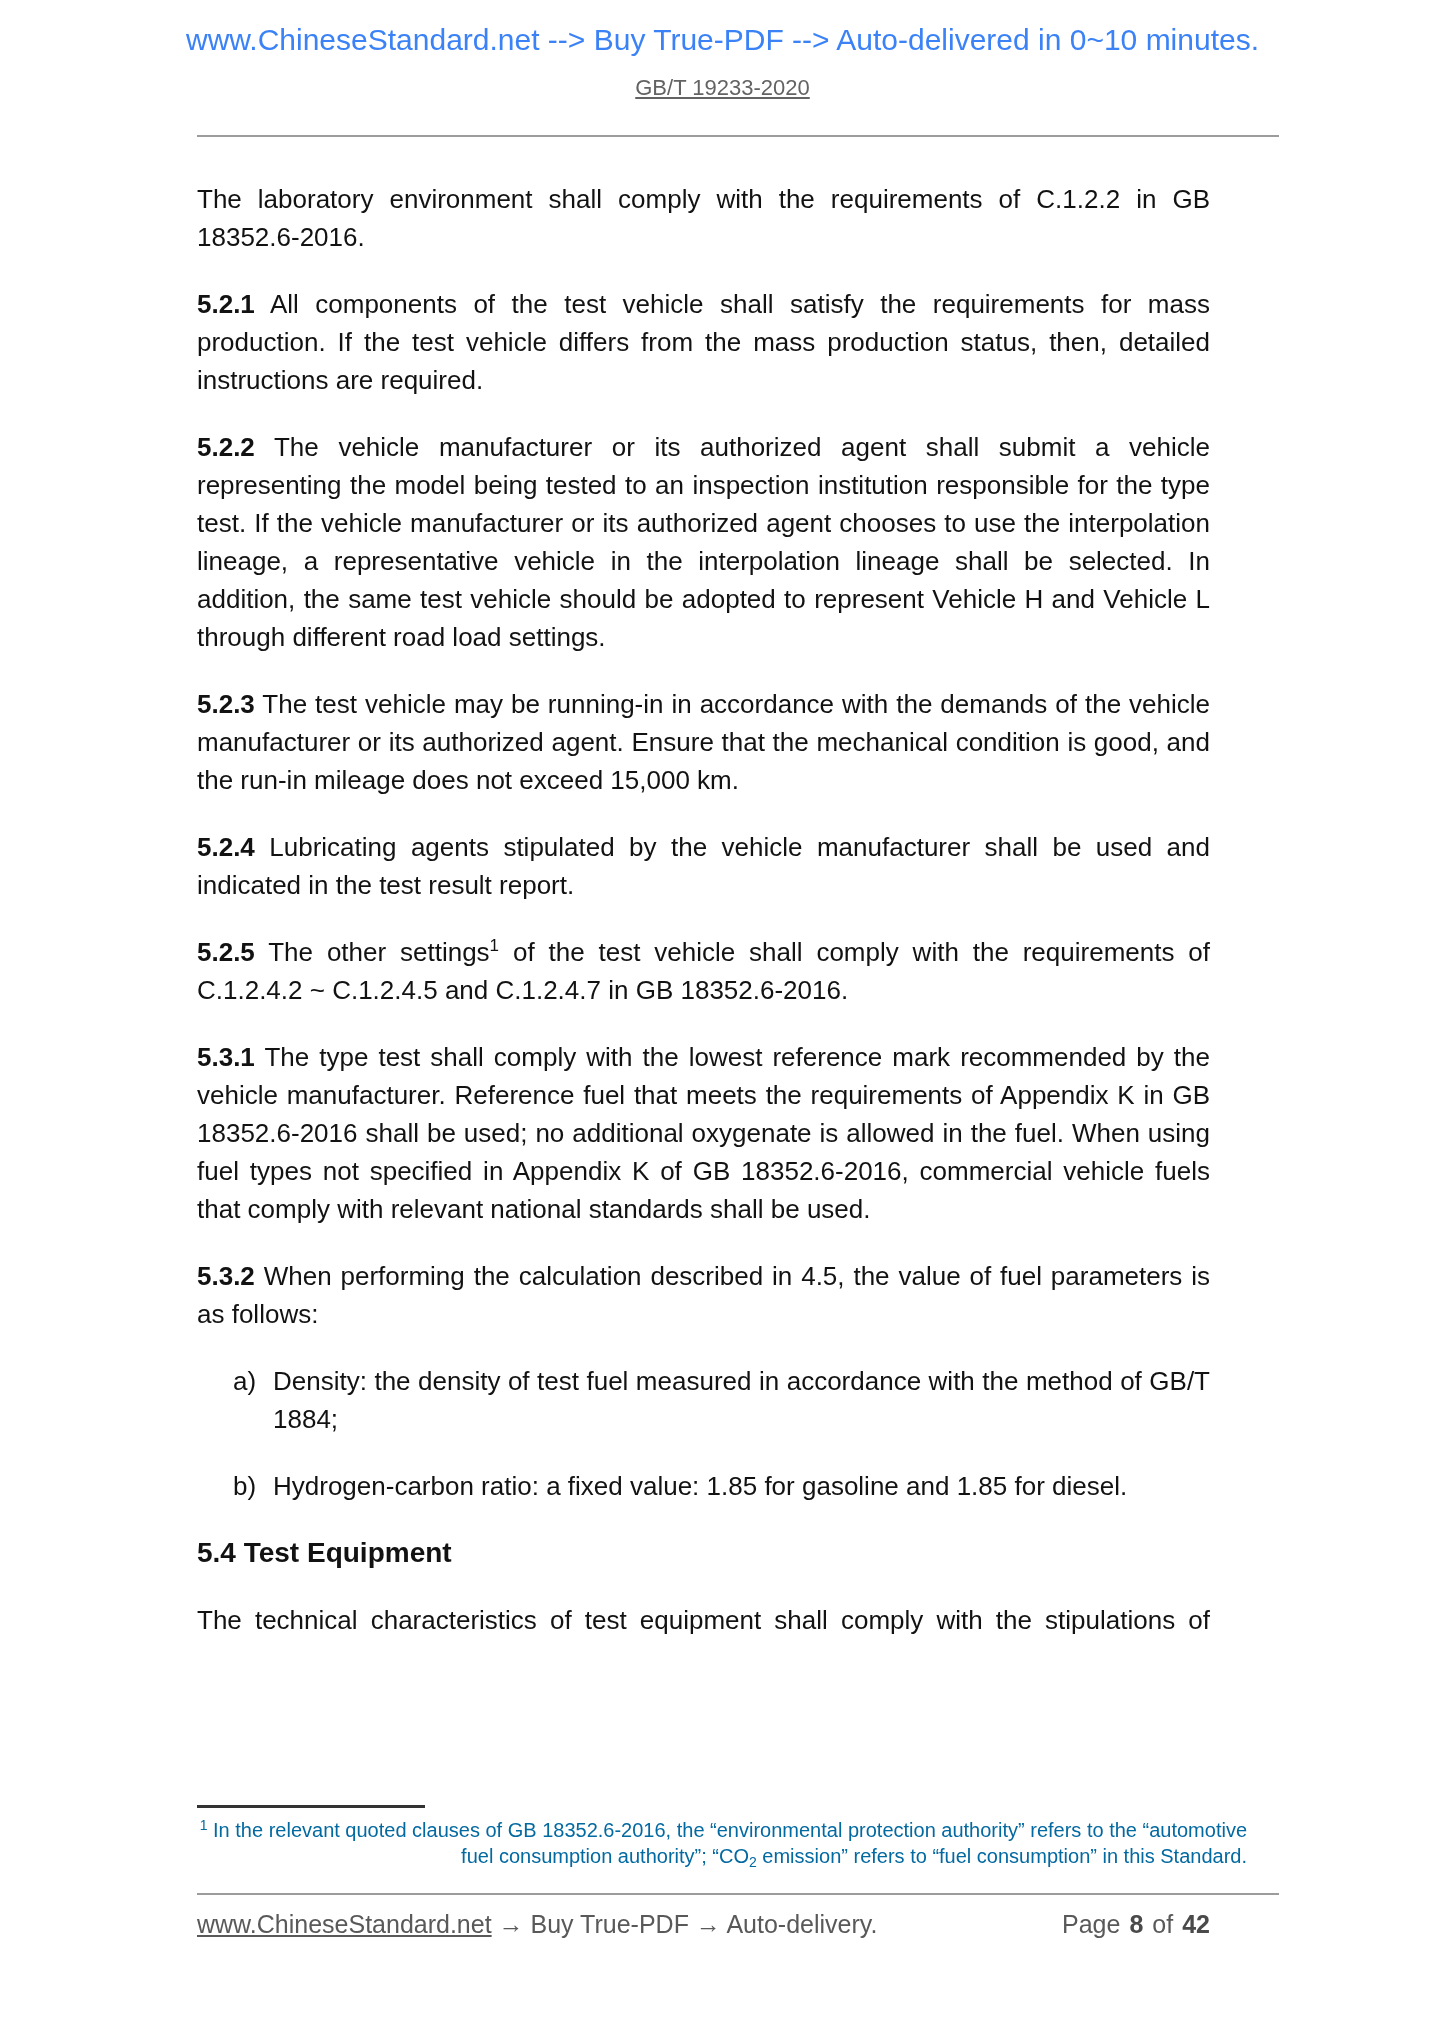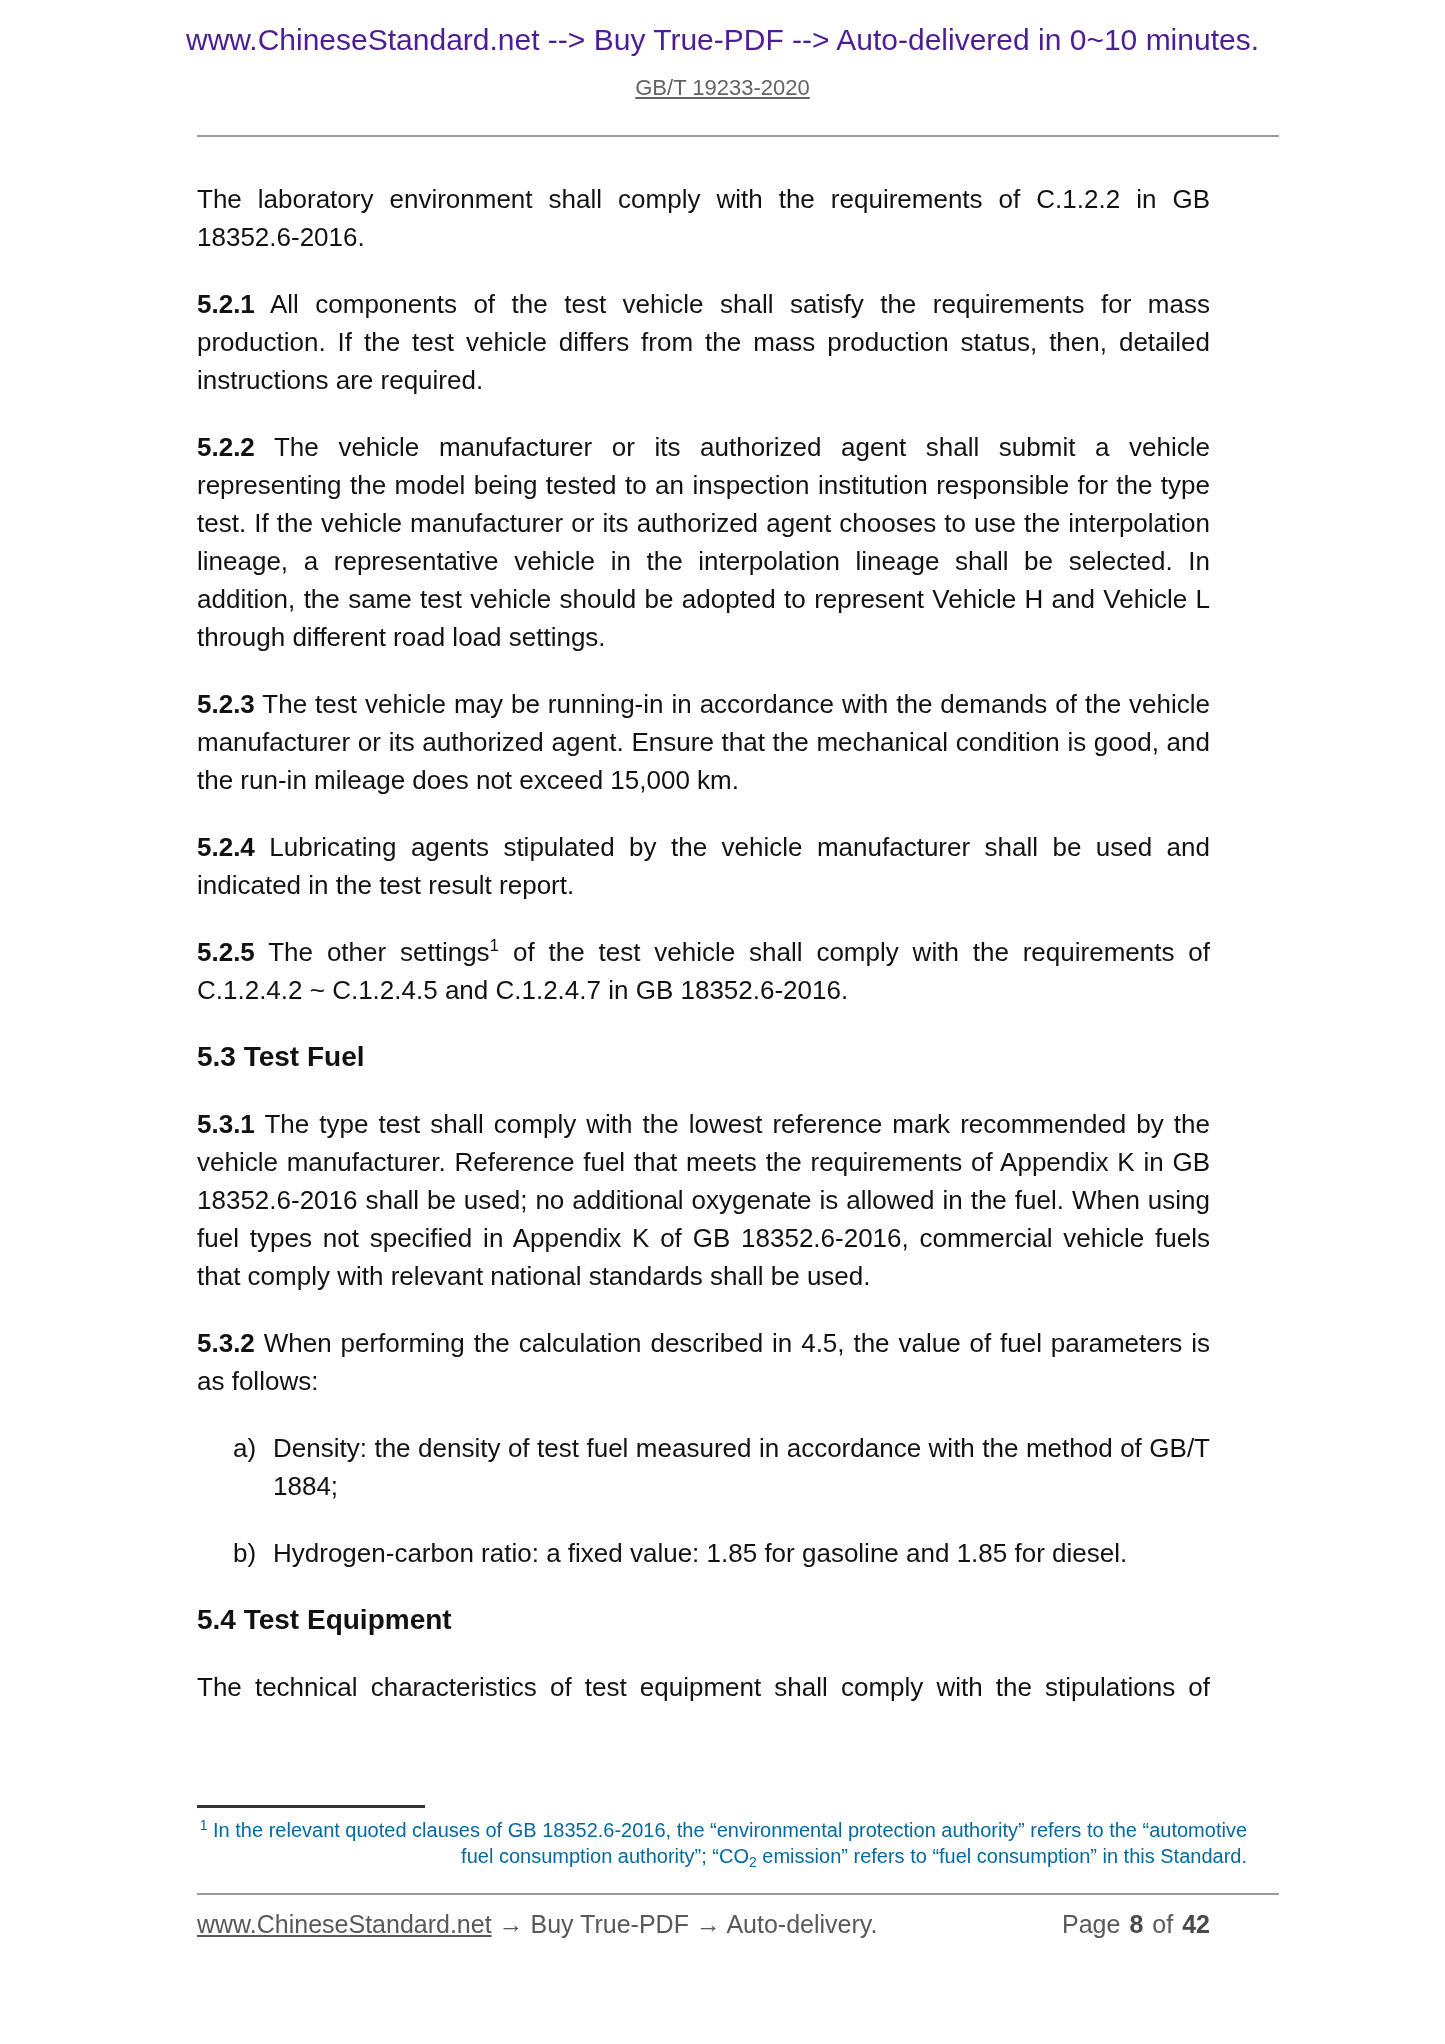--- a/index.html
+++ b/index.html
@@ -6,21 +6,21 @@
   .page {
     position:relative;
     width:1445px; height:2044px;
     background:#ffffff;
     font-family:"Liberation Sans","DejaVu Sans",sans-serif;
     color:#121212;
     overflow:hidden;
     margin:0 auto;
   }
   .header { position:absolute; top:21px; left:0; width:100%; text-align:center; }
-  .header-line1 { font-size:30px; line-height:38px; color:#4c1d95; }
+  .header-line1 { font-size:30px; line-height:38px; color:#3b82f6; }
   .doc-number { font-size:22px; line-height:30px; color:#636363; margin-top:14px;text-decoration:underline; }
   .rule { position:absolute; height:2px; background:#9c9c9c; }
   .top-rule { top:135px; left:197px; width:1082px; }
   .footer-rule { top:1893px; left:197px; width:1082px; }
 
   .content {
     position:absolute; top:180px; left:197px; width:1013px;
     font-size:26px; line-height:38px; text-align:justify;
   }
   .content p, .content h2 { margin:0 0 29px 0; }
@@ -67,21 +67,20 @@
     <p><span class="pnum">5.2.1</span> <span>All components of the test vehicle shall satisfy the requirements for mass production. If the test vehicle differs from the mass production status, then, detailed instructions are required.</span></p>
 
     <p><span class="pnum">5.2.2</span> <span>The vehicle manufacturer or its authorized agent shall submit a vehicle representing the model being tested to an inspection institution responsible for the type test. If the vehicle manufacturer or its authorized agent chooses to use the interpolation lineage, a representative vehicle in the interpolation lineage shall be selected. In addition, the same test vehicle should be adopted to represent Vehicle H and Vehicle L through different road load settings.</span></p>
 
     <p><span class="pnum">5.2.3</span> <span>The test vehicle may be running-in in accordance with the demands of the vehicle manufacturer or its authorized agent. Ensure that the mechanical condition is good, and the run-in mileage does not exceed 15,000 km.</span></p>
 
     <p><span class="pnum">5.2.4</span> <span>Lubricating agents stipulated by the vehicle manufacturer shall be used and indicated in the test result report.</span></p>
 
     <p><span class="pnum">5.2.5</span> <span>The other settings</span><sup class="fn-ref">1</sup> <span>of the test vehicle shall comply with the requirements of C.1.2.4.2 ~ C.1.2.4.5 and C.1.2.4.7 in GB 18352.6-2016.</span></p>
 
-    <h2>5.3 Test Fuel</h2>
 
     <p><span class="pnum">5.3.1</span> <span>The type test shall comply with the lowest reference mark recommended by the vehicle manufacturer. Reference fuel that meets the requirements of Appendix K in GB 18352.6-2016 shall be used; no additional oxygenate is allowed in the fuel. When using fuel types not specified in Appendix K of GB 18352.6-2016, commercial vehicle fuels that comply with relevant national standards shall be used.</span></p>
 
     <p><span class="pnum">5.3.2</span> <span>When performing the calculation described in 4.5, the value of fuel parameters is as follows:</span></p>
 
     <div class="list-item"><span class="list-marker">a)</span><span>Density: the density of test fuel measured in accordance with the method of GB/T 1884;</span></div>
 
     <div class="list-item"><span class="list-marker">b)</span><span>Hydrogen-carbon ratio: a fixed value: 1.85 for gasoline and 1.85 for diesel.</span></div>
 
     <h2>5.4 Test Equipment</h2>

